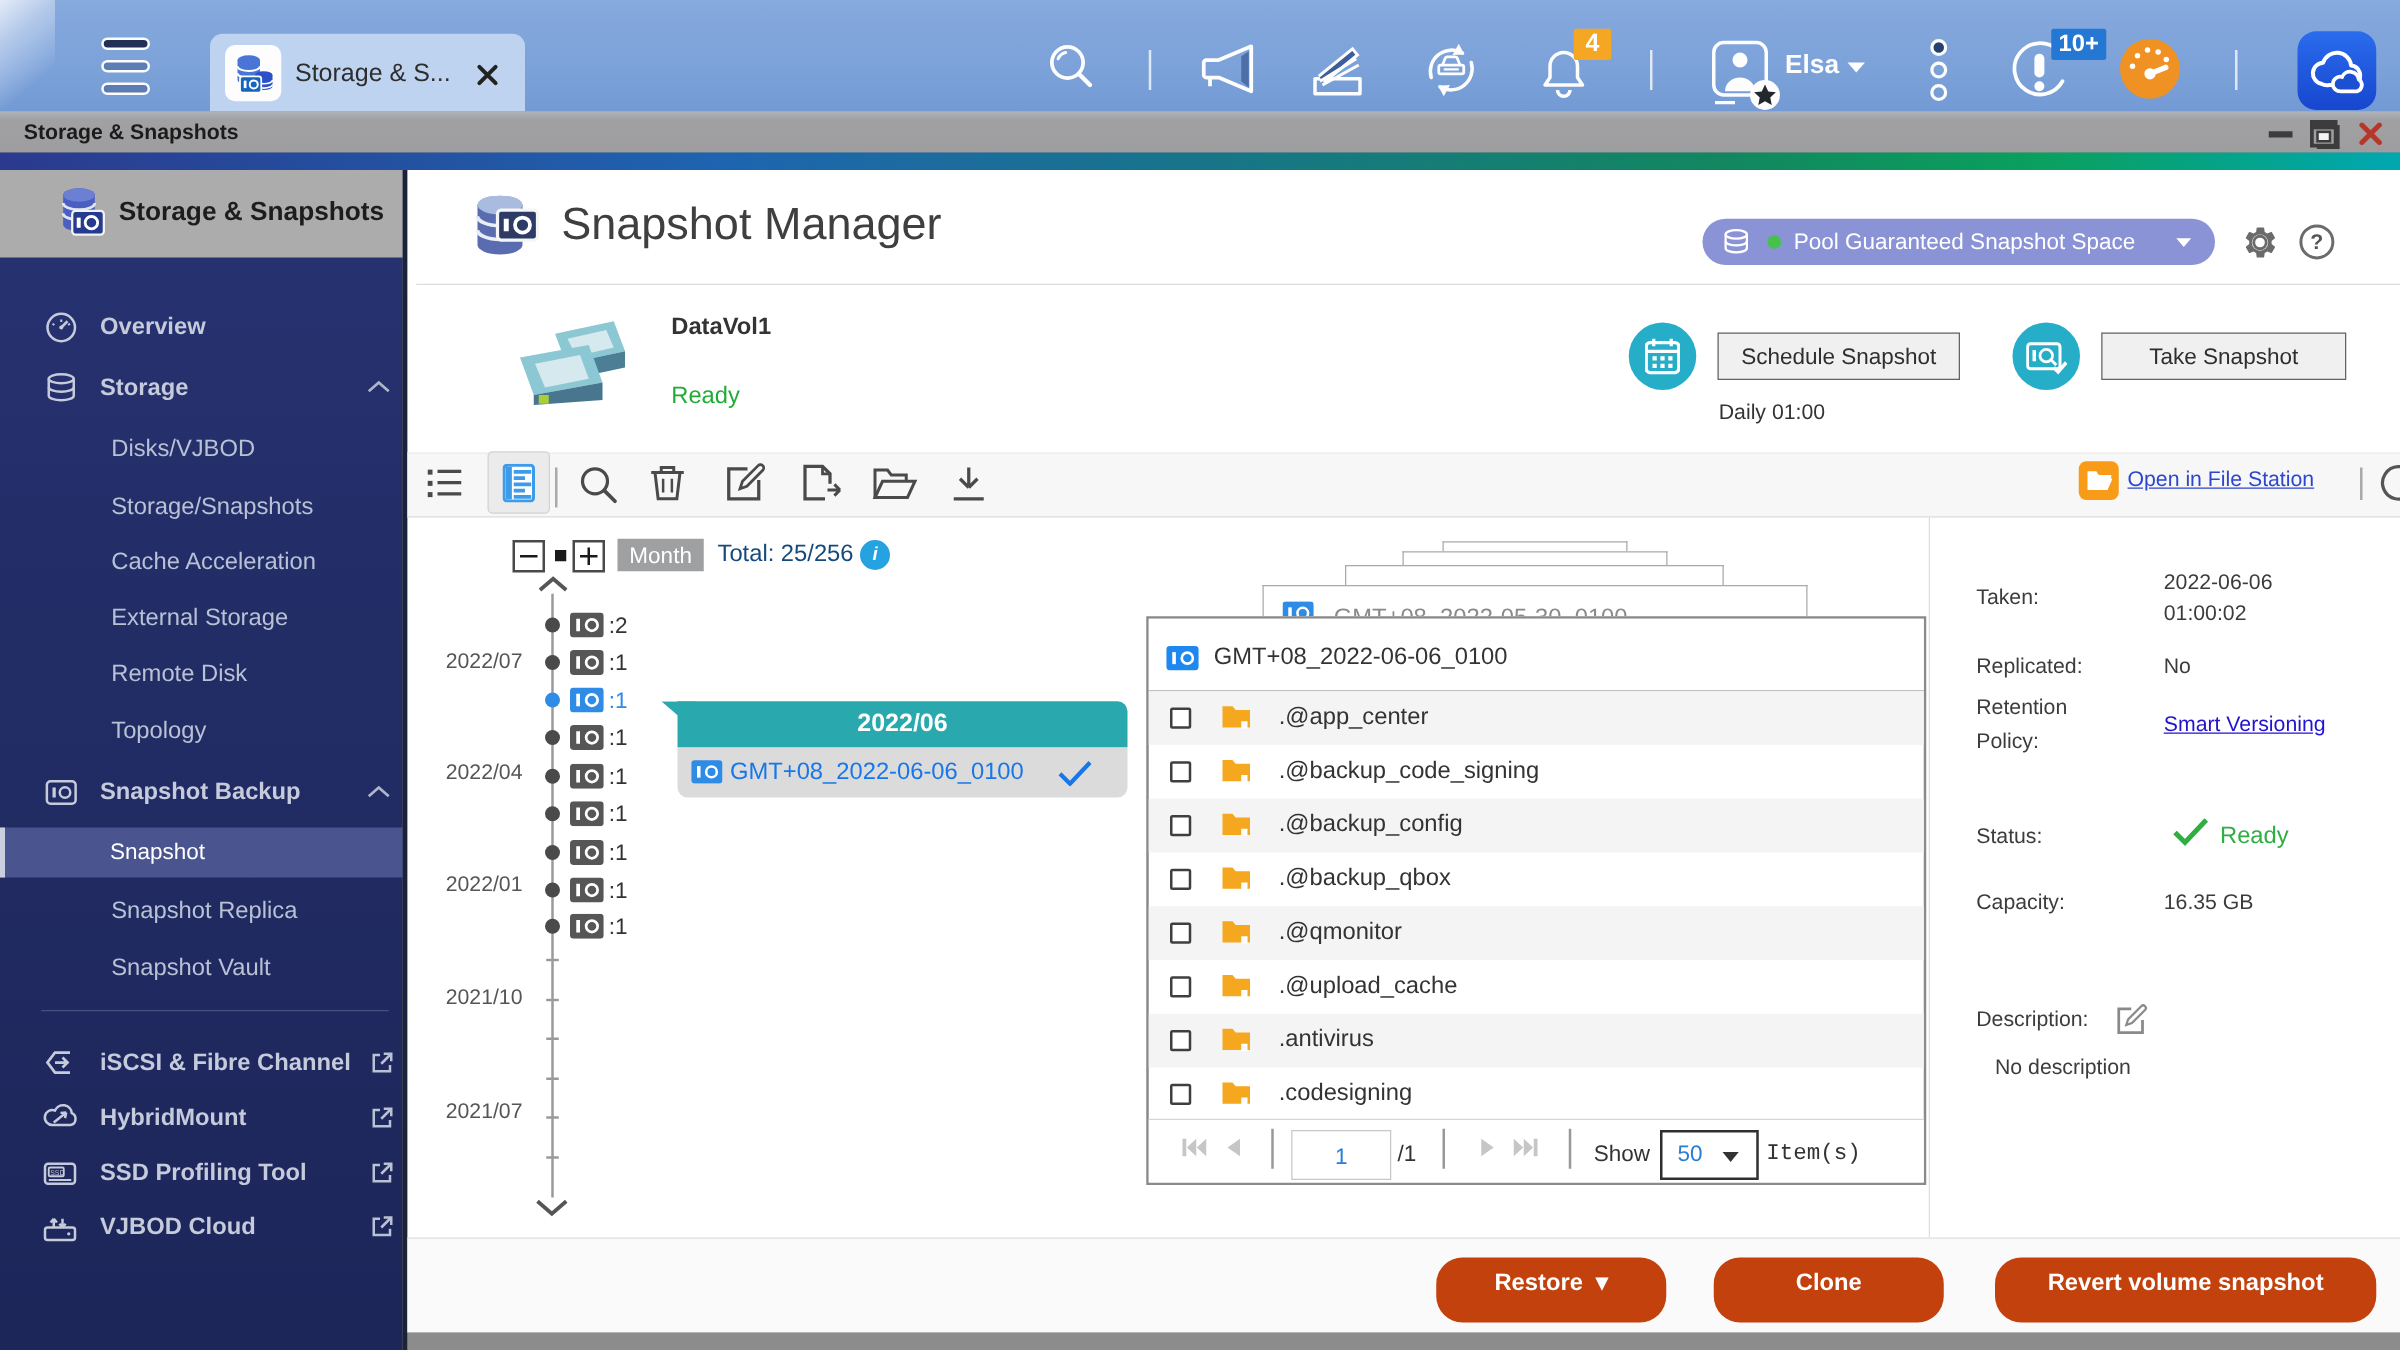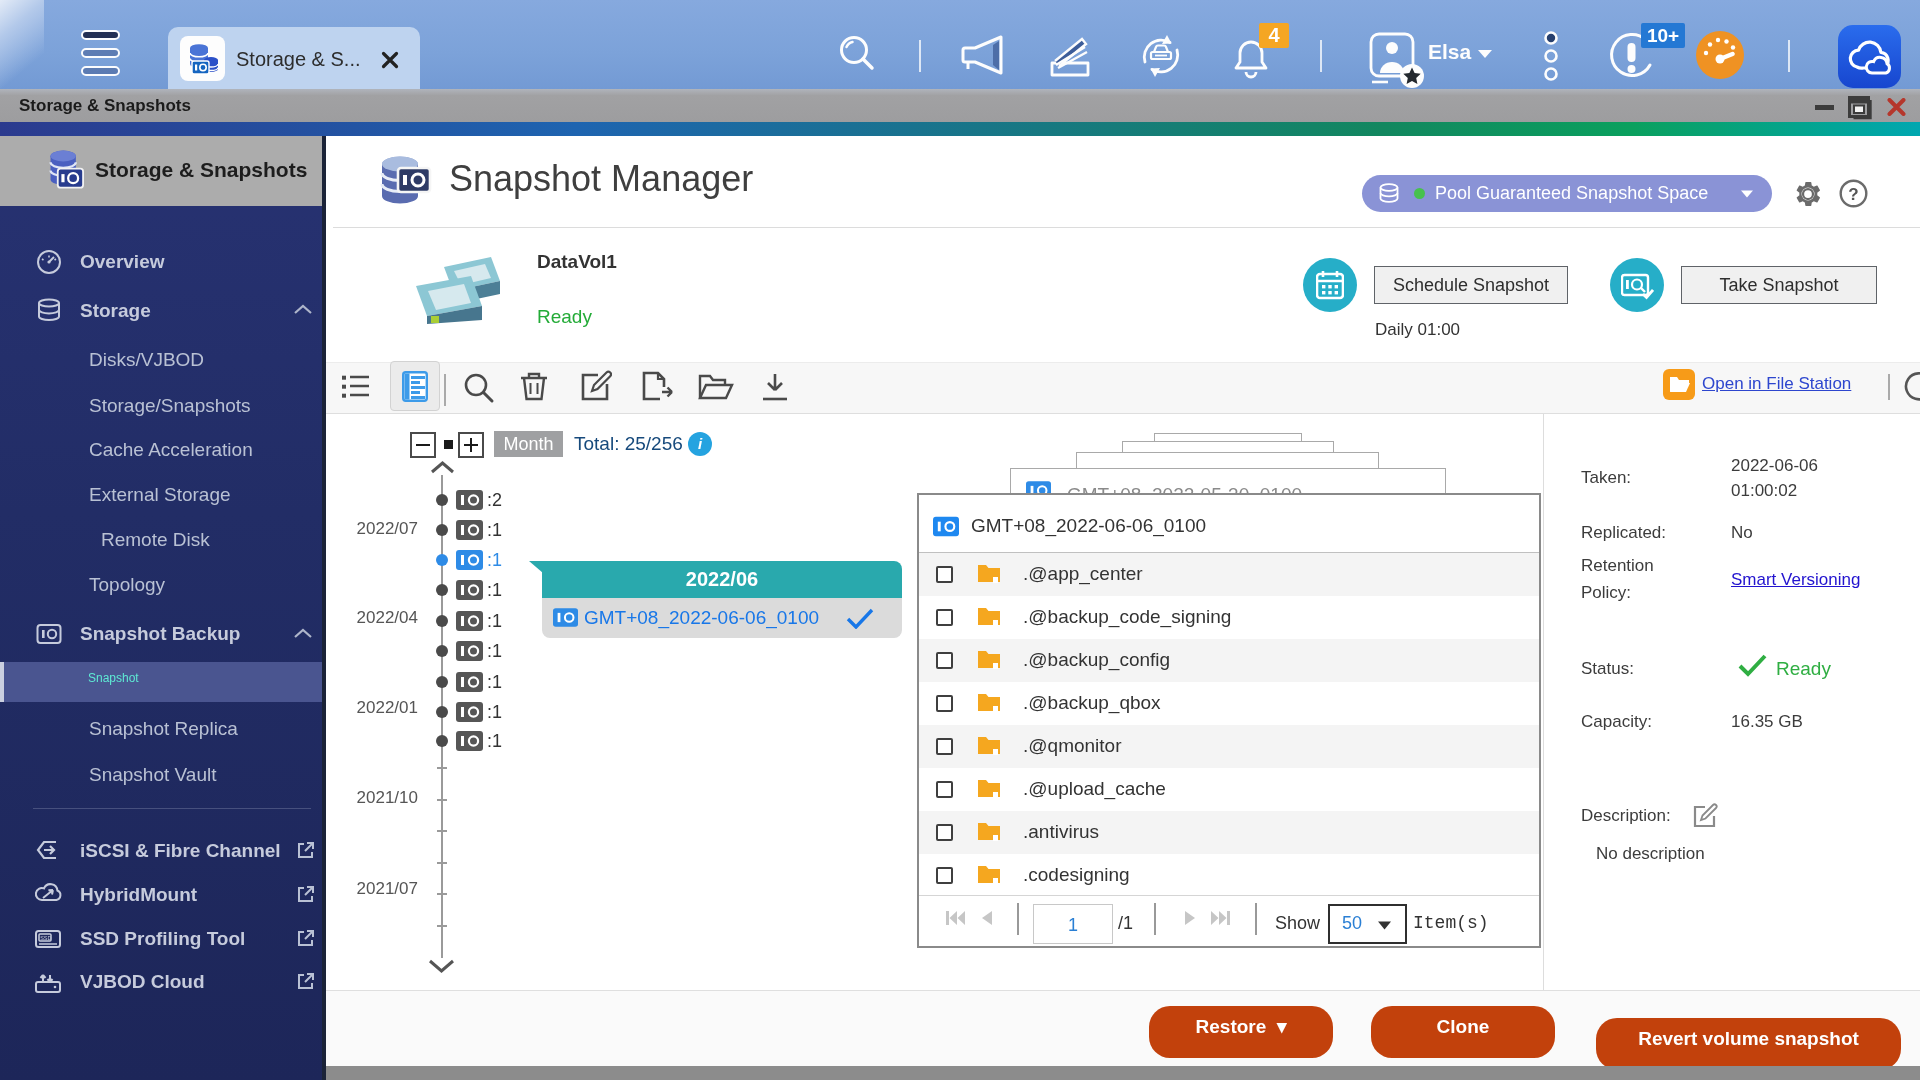--- a/index.html
+++ b/index.html
@@ -20,21 +20,21 @@
 #strip { left:0; top:122px; width:1920px; height:14px; background:linear-gradient(90deg,#2b3a8e 0%,#1e64b0 30%,#12875f 72%,#0aa05e 85%,#00a7b0 100%); }
 
 
 #sidebar { left:0; top:136px; width:322px; height:944px; background:linear-gradient(180deg,#273272 0%,#222d66 40%,#1d2659 100%); }
 #sbheader { left:0; top:136px; width:322px; height:70px; background:#acacac; }
 #sbheader .t { position:absolute; left:95px; top:22px; font-size:21px; font-weight:bold; color:#1d1d1d; }
 #sbedge { left:322px; top:136px; width:4px; height:944px; background:#1b2338; }
 .mi { position:absolute; left:80px; font-size:19px; font-weight:bold; color:#c6cbdc; }
 .ms { position:absolute; left:89px; font-size:19px; color:#b9c1d4; }
 #selrow { left:0; top:662px; width:322px; height:40px; background:#4a5590; border-left:4px solid #cbd0e0; }
-#selrow .t { position:absolute; left:84px; top:9px; font-size:12px; color:#5eead4; }
+#selrow .t { position:absolute; left:84px; top:9px; font-size:18px; color:#ffffff; }
 #sbdiv { left:33px; top:808px; width:278px; height:1px; background:#47507e; }
 
 
 #content { left:326px; top:136px; width:1594px; height:930px; background:#ffffff; }
 #hdrdiv { left:333px; top:227px; width:1587px; height:1px; background:#dcdcdc; }
 #title { left:449px; top:158px; font-size:36px; color:#3f3f3f; }
 #pill { left:1362px; top:175px; width:410px; height:37px; background:#8a93d6; border-radius:19px; }
 #pill .t { position:absolute; left:73px; top:8px; font-size:18px; color:#ffffff; }
 #pill .dot { position:absolute; left:52px; top:13px; width:11px; height:11px; border-radius:50%; background:#47c14d; }
 
@@ -236,21 +236,21 @@
       <path d="M3 12.8 a10 3.6 0 0 0 20 0" fill="none" stroke="#c6cbdc" stroke-width="2"></path>
     </svg>
   <div class="abs mi" style="top:300px;">Storage</div>
   <svg class="abs" style="left:293px;top:303px;" width="20" height="12" viewBox="0 0 20 12">
       <path d="M2 10 L10 3 L18 10" fill="none" stroke="#aeb5ca" stroke-width="2.2"></path>
     </svg>
   <div class="abs ms" style="top:349px;">Disks/VJBOD</div>
   <div class="abs ms" style="top:395px;">Storage/Snapshots</div>
   <div class="abs ms" style="top:439px;">Cache Acceleration</div>
   <div class="abs ms" style="top:484px;">External Storage</div>
-  <div class="abs ms" style="top:529px;margin-left:12px;">Remote Disk</div>
+  <div class="abs ms" style="top:529px;">Remote Disk</div>
   <div class="abs ms" style="top:574px;">Topology</div>
   <svg class="abs" style="left:36px;top:621px;" width="26" height="26" viewBox="0 0 26 26">
       <rect x="1.5" y="4" width="23" height="18" rx="3" fill="none" stroke="#c6cbdc" stroke-width="2"></rect>
       <rect x="6" y="9" width="2.6" height="8" fill="#c6cbdc"></rect>
       <circle cx="16" cy="13" r="4.2" fill="none" stroke="#c6cbdc" stroke-width="2"></circle>
     </svg>
   <div class="abs mi" style="top:623px;">Snapshot Backup</div>
   <svg class="abs" style="left:293px;top:627px;" width="20" height="12" viewBox="0 0 20 12">
       <path d="M2 10 L10 3 L18 10" fill="none" stroke="#aeb5ca" stroke-width="2.2"></path>
     </svg>
@@ -680,15 +680,15 @@
   <div class="abs dval" style="top:712px;">16.35 GB</div>
   <div class="abs dlab" style="top:806px;">Description:</div>
   <svg class="abs" style="left:1692px;top:803px;" width="26" height="26" viewBox="0 0 26 26">
       <path d="M22 13 V23 H3 V4 h10" fill="none" stroke="#8a8a8a" stroke-width="2.2"></path>
       <path d="M9 17 l1.5 -4.5 L21 2 a2 2 0 0 1 3 3 L13.5 15.5 z" fill="none" stroke="#8a8a8a" stroke-width="1.8"></path>
     </svg>
   <div class="abs" style="left:1596px;top:844px;font-size:17px;color:#3c3c3c;">No description</div>
   <div class="abs" id="footer"></div>
   <div class="abs bbtn" style="left:1149px; width:184px;">Restore &nbsp;▾</div>
   <div class="abs bbtn" style="left:1371px; width:184px;">Clone</div>
-  <div class="abs bbtn" style="left:1596px; width:305px;margin-top:12px;">Revert volume snapshot</div>
+  <div class="abs bbtn" style="left:1596px; width:305px;">Revert volume snapshot</div>
   <div class="abs" id="graybot"></div>
 </div>
 
 </body></html>

